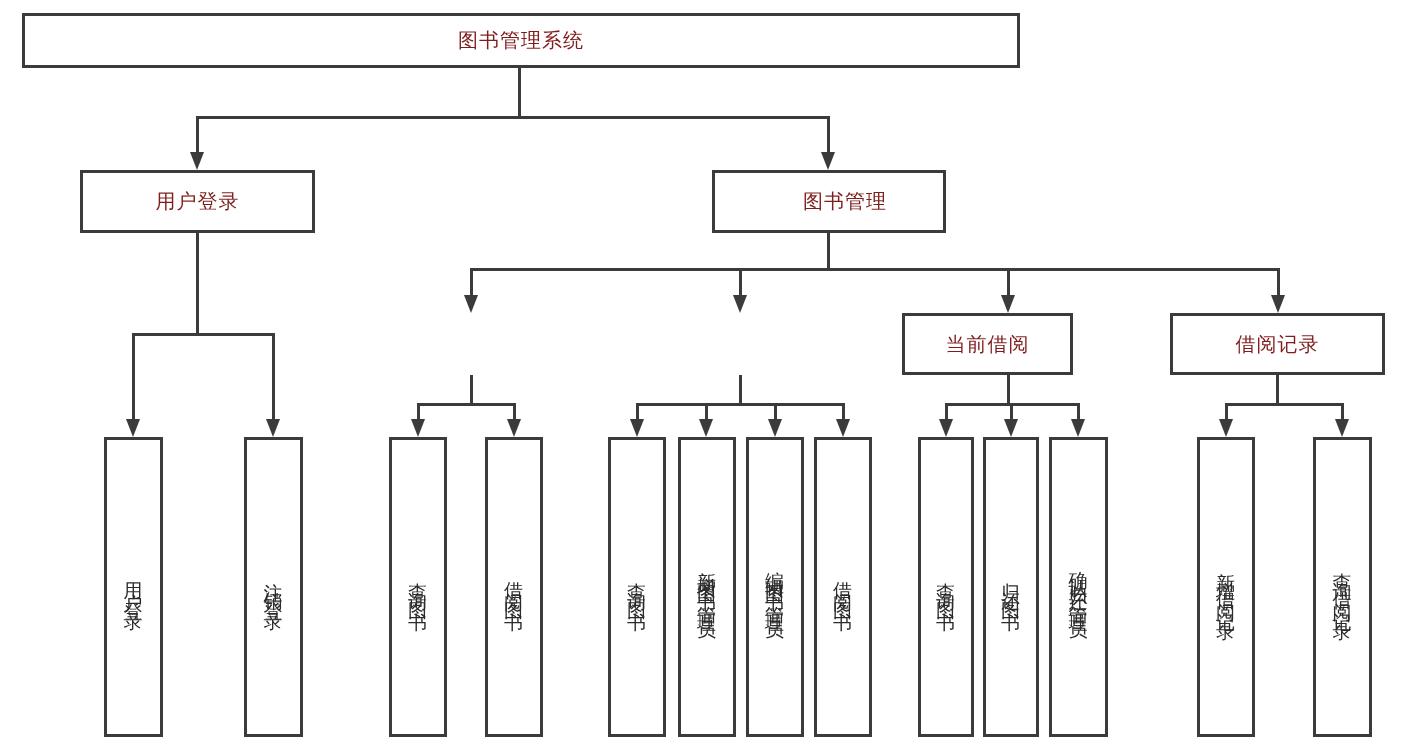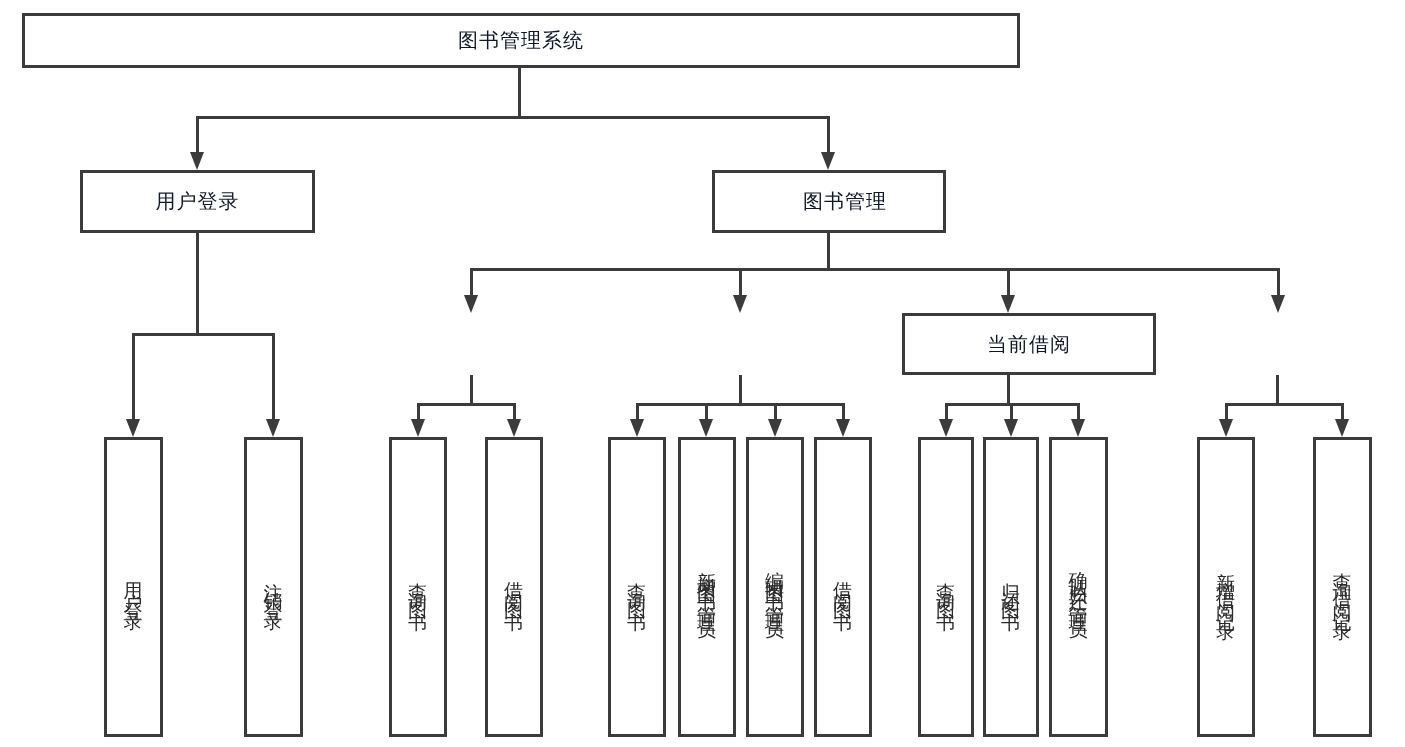--- a/index.html
+++ b/index.html
@@ -10,21 +10,21 @@
     font-family:"Liberation Sans","DejaVu Sans",sans-serif;
     overflow:hidden;
   }
   
   .hbox{
     position:absolute;
     box-sizing:border-box;
     border:3px solid #3b3b3b;
     background:#ffffff;
     display:flex;align-items:center;justify-content:center;
-    font-size:20px;color:#0f172a;
+    font-size:20px;color:#7f1d1d;
     letter-spacing:1px;
   }
   
   .vbox{
     position:absolute;
     box-sizing:border-box;
     border:3px solid #3b3b3b;
     background:#ffffff;
     top:437px;height:300px;
     display:flex;align-items:center;justify-content:center;
@@ -97,22 +97,25 @@
   <div class="hline" style="left:470px;top:268px;width:810px;"></div>
   <div class="vline" style="left:470px;top:268px;height:28px;"></div>
   <div class="arrow" style="left:464px;top:295px;"></div>
   <div class="vline" style="left:739px;top:268px;height:28px;"></div>
   <div class="arrow" style="left:733px;top:295px;"></div>
   <div class="vline" style="left:1007px;top:268px;height:28px;"></div>
   <div class="arrow" style="left:1001px;top:295px;"></div>
   <div class="vline" style="left:1277px;top:268px;height:28px;"></div>
   <div class="arrow" style="left:1271px;top:295px;"></div>
 
-  <div class="hbox" style="left:902px;top:313px;width:254px;height:62px;">
+  <div class="hbox" style="left:902px;top:313px;width:171px;height:62px;">
     <span>当前借阅</span>
+  </div>
+  <div class="hbox" style="left:1170px;top:313px;width:215px;height:62px;">
+    <span>借阅记录</span>
   </div>
 
   <div class="vline" style="left:470px;top:375px;height:31px;"></div>
   <div class="hline" style="left:417px;top:403px;width:99px;"></div>
   <div class="vline" style="left:417px;top:403px;height:17px;"></div>
   <div class="arrow" style="left:411px;top:419px;"></div>
   <div class="vline" style="left:513px;top:403px;height:17px;"></div>
   <div class="arrow" style="left:507px;top:419px;"></div>
 
   <div class="vbox" style="left:389px;width:58px;">

